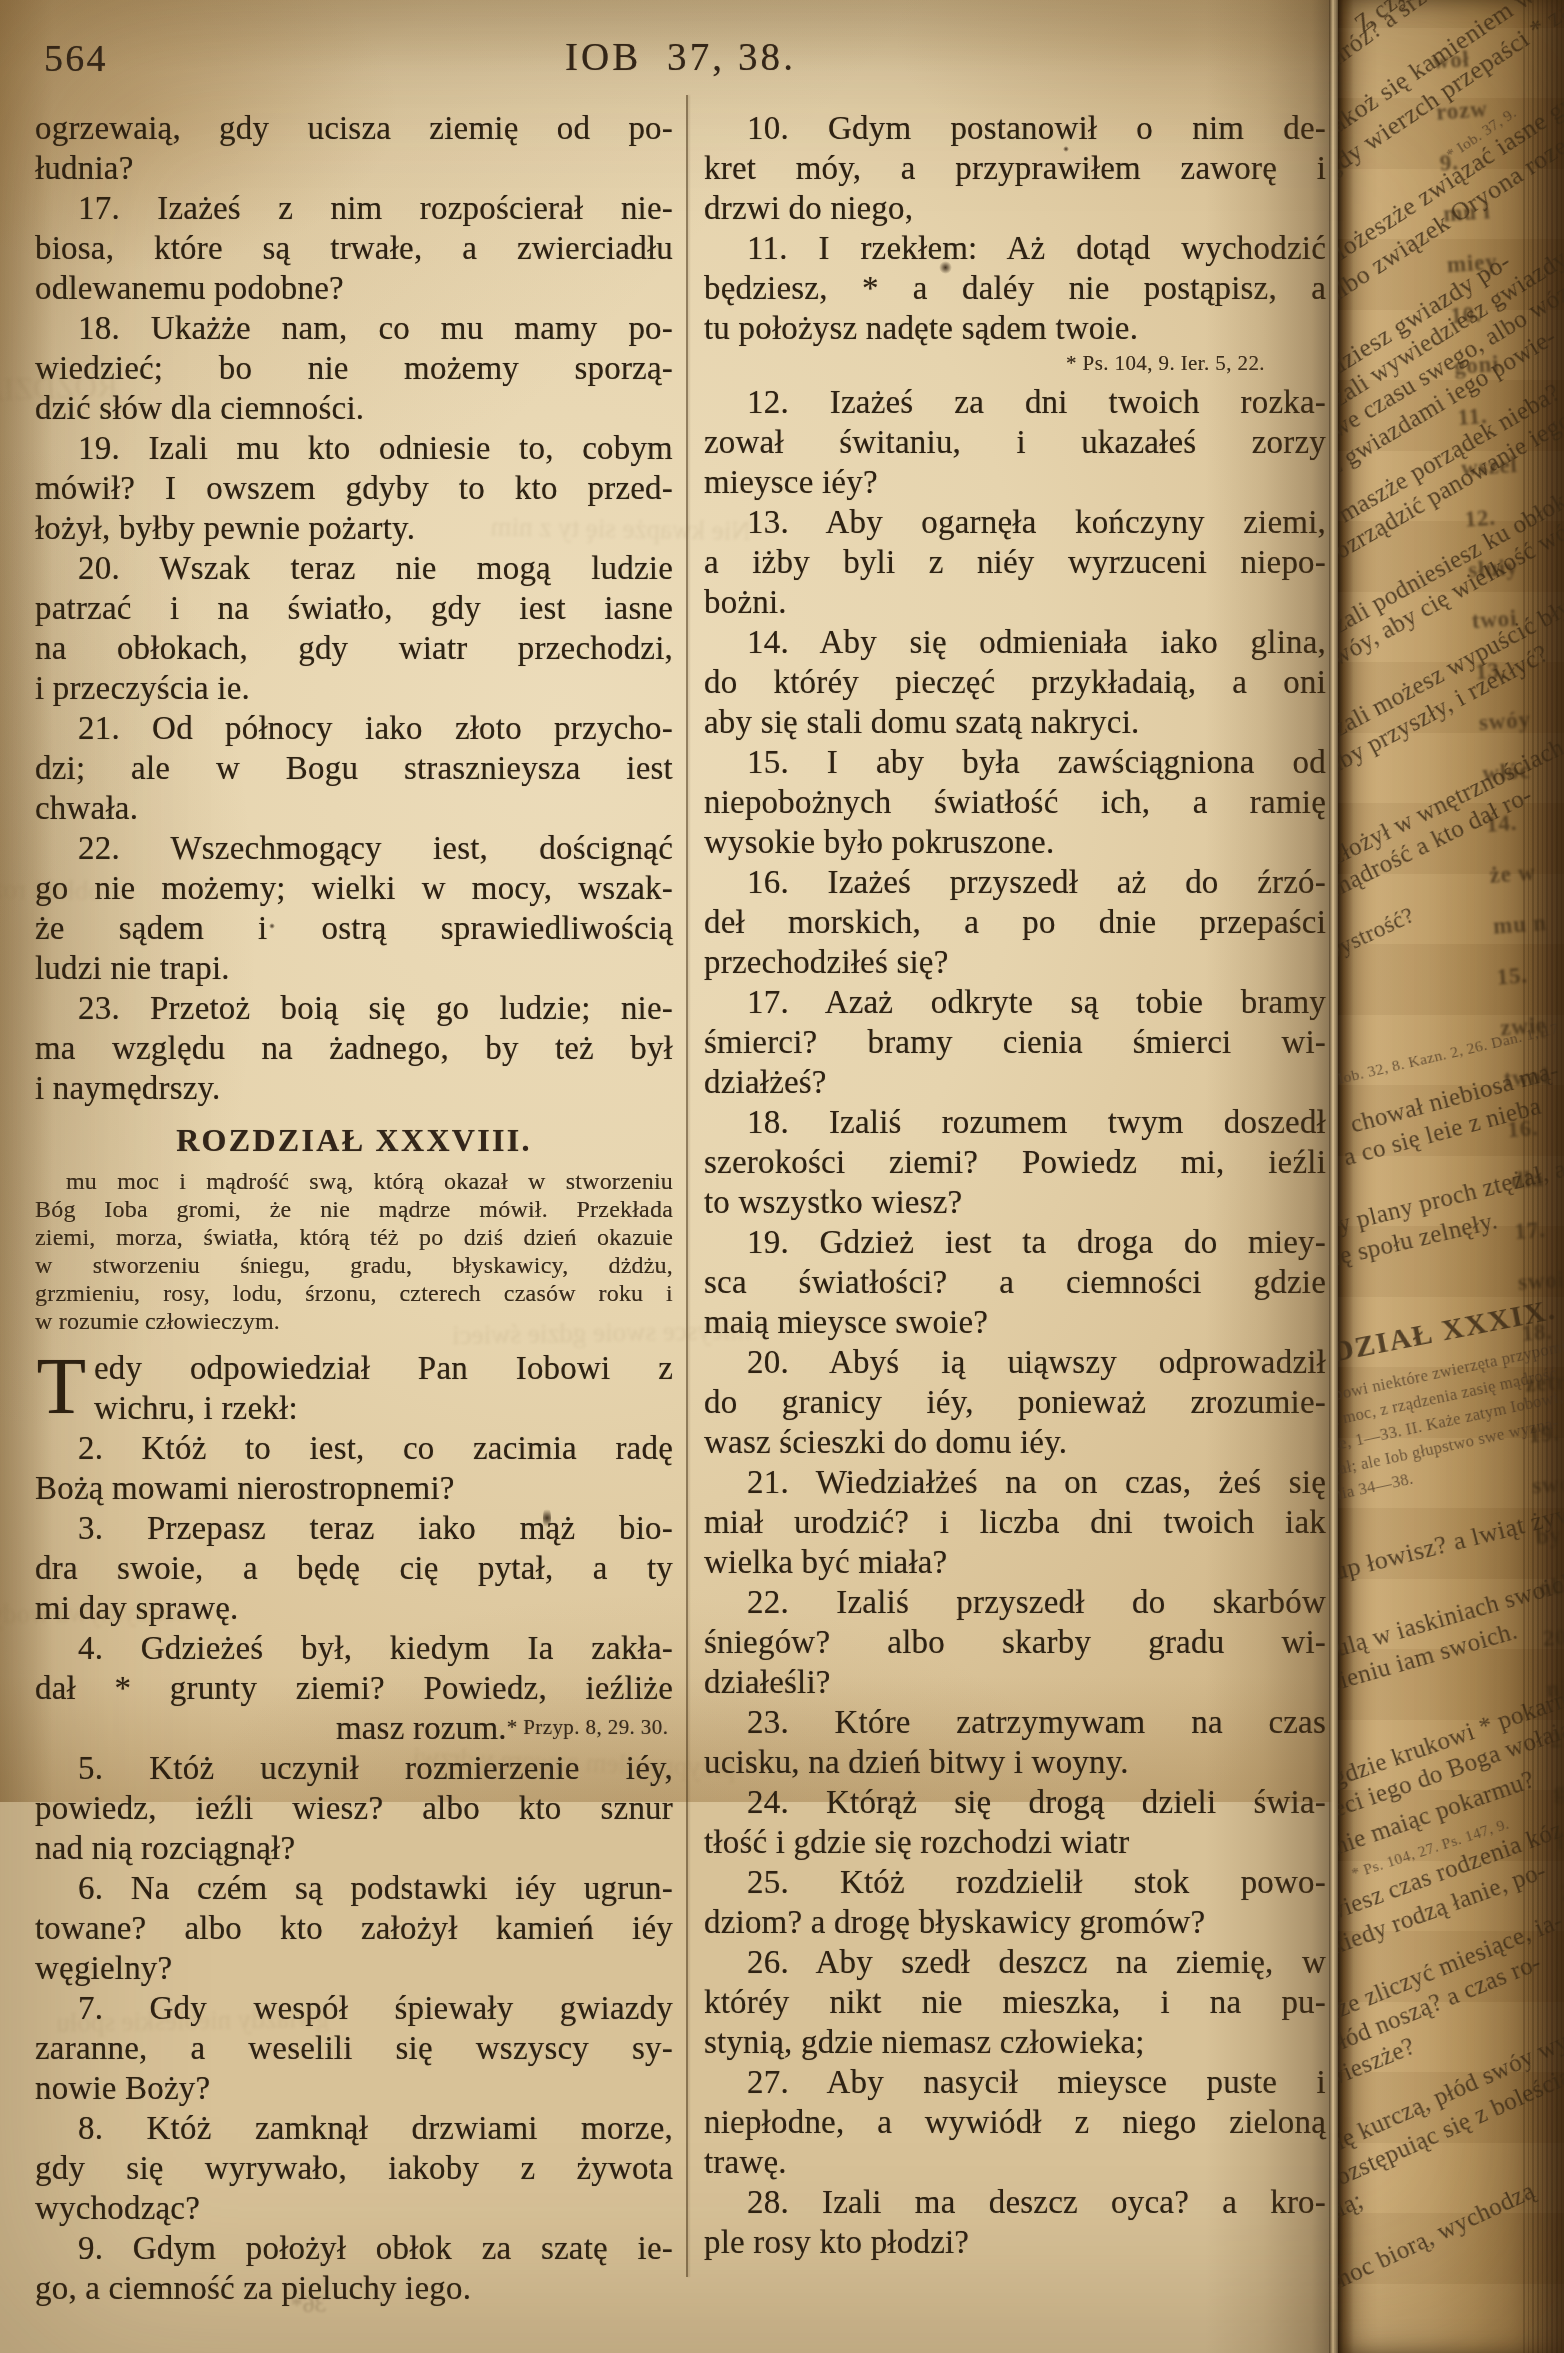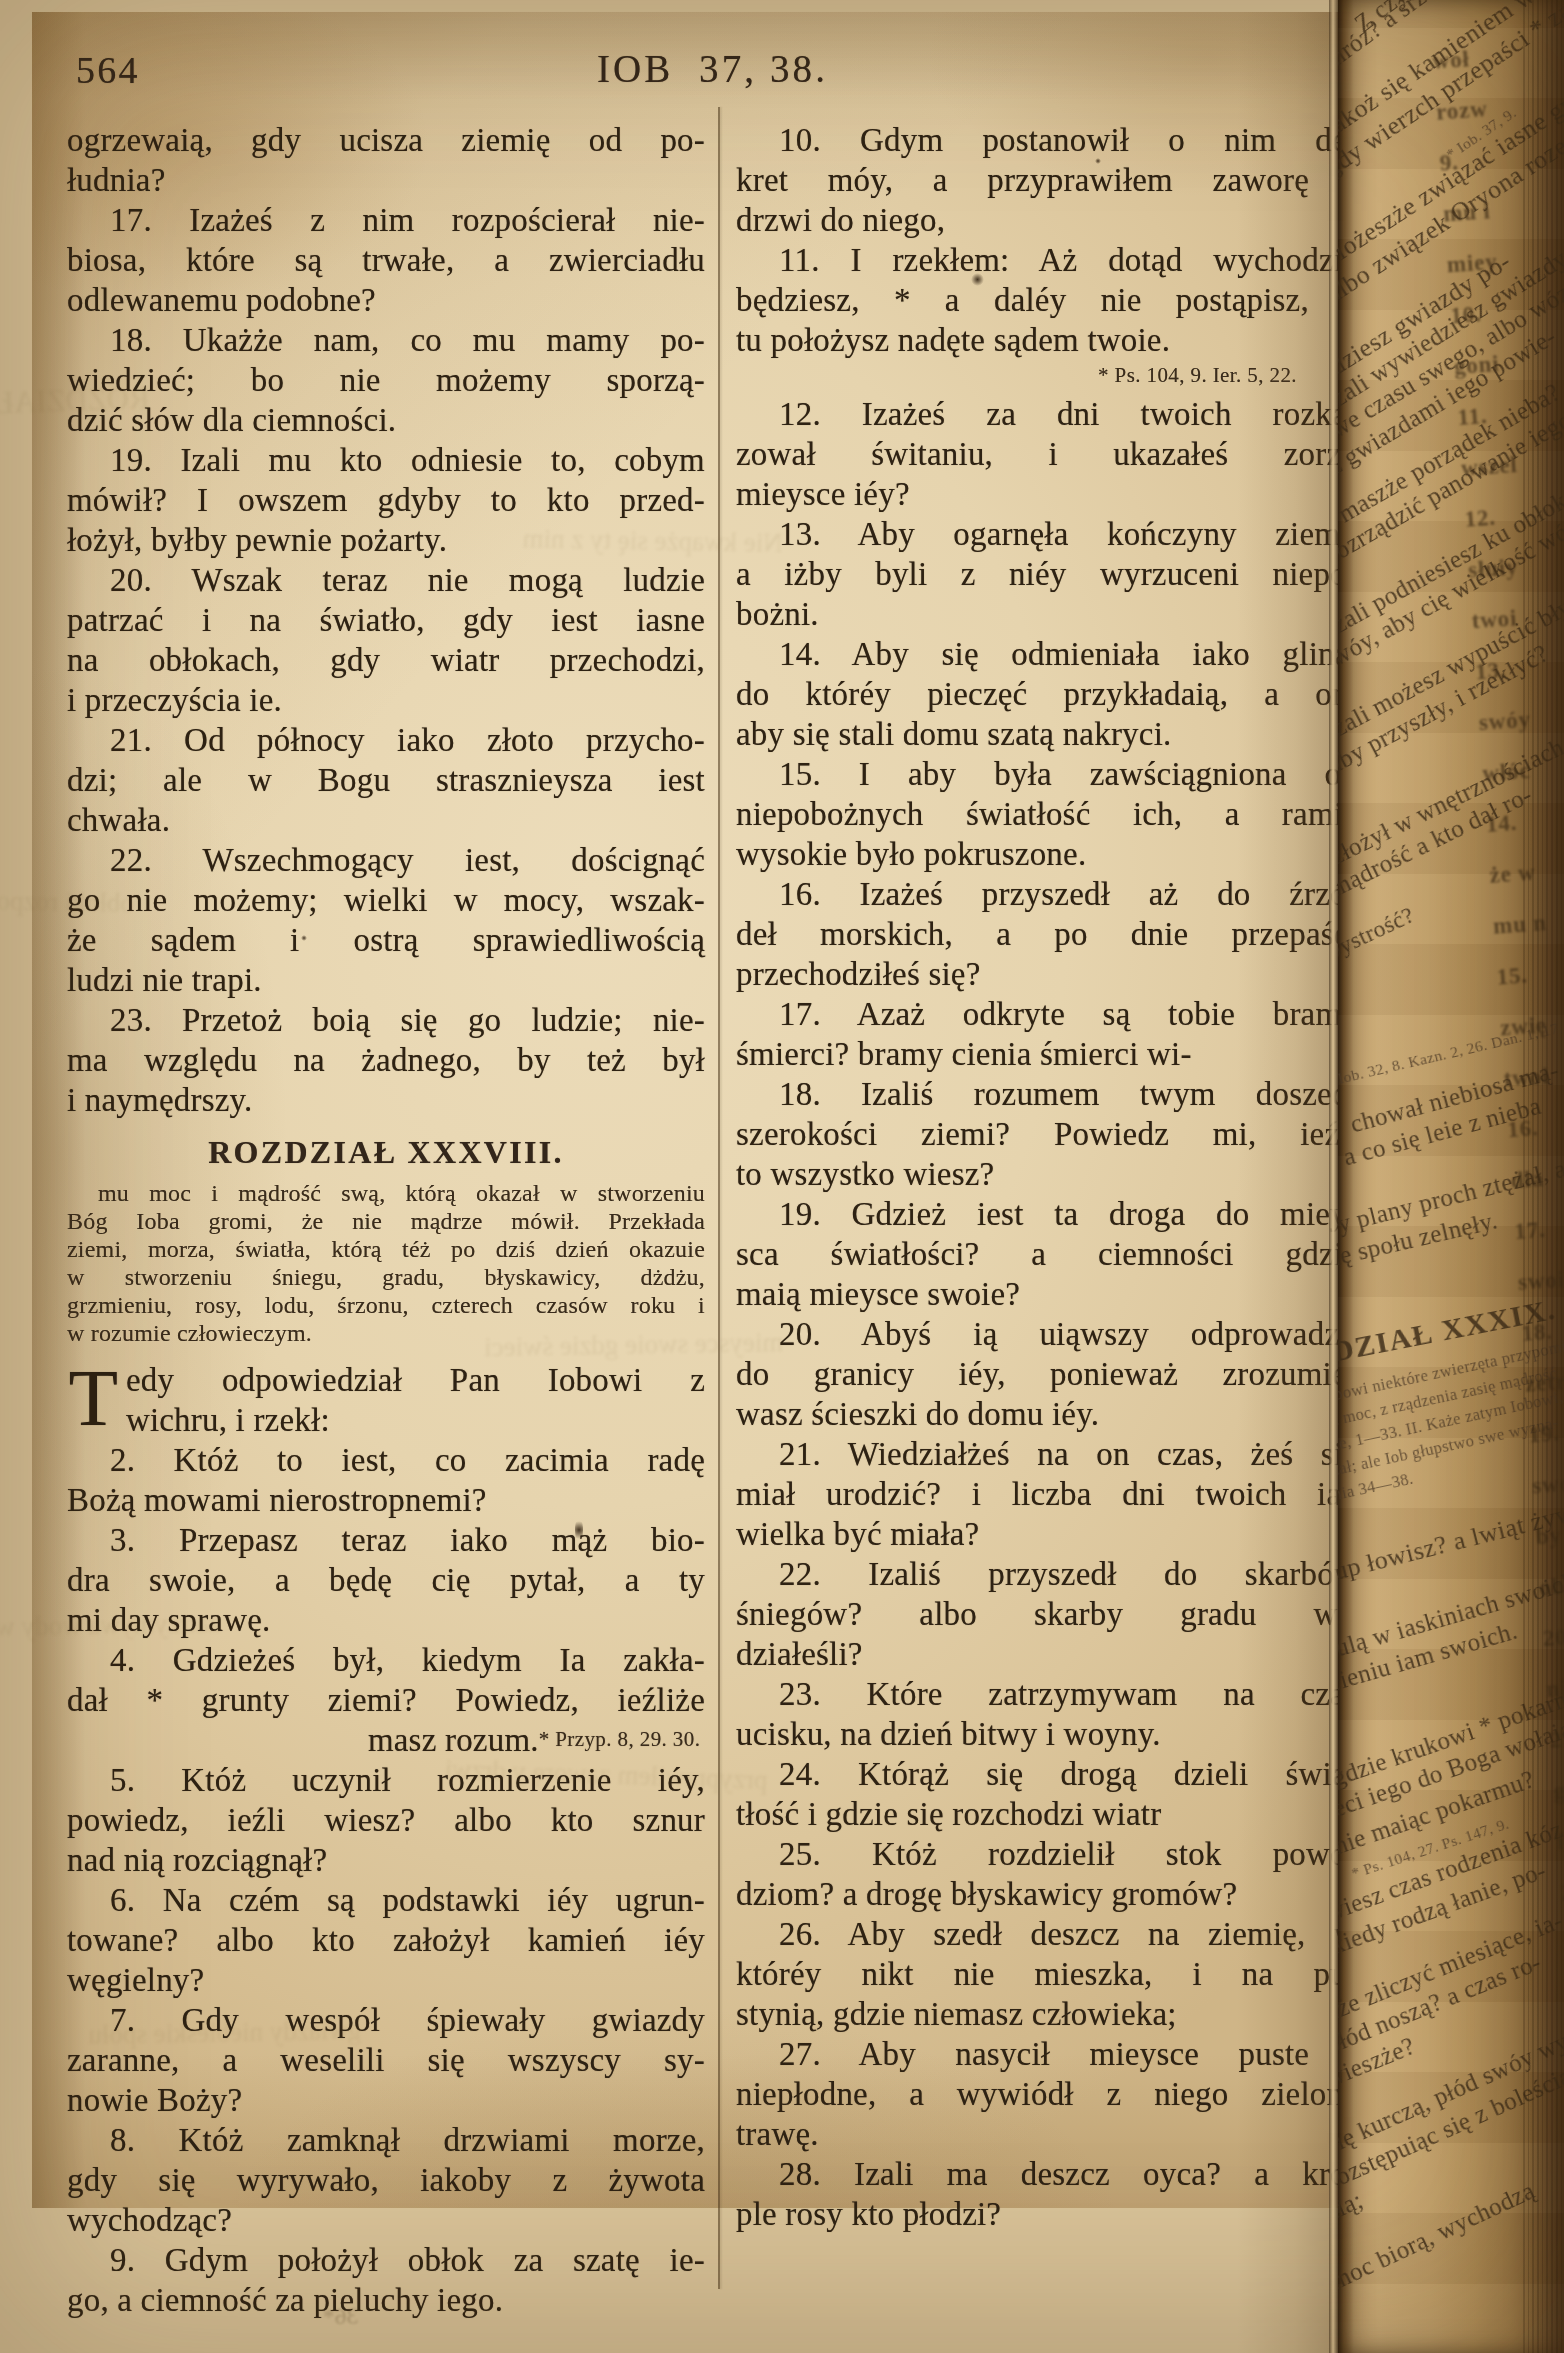--- a/index.html
+++ b/index.html
@@ -3,28 +3,27 @@
 <meta charset="utf-8">
 <style>
   html,body{margin:0;padding:0;background:#5a4528;}
   .screenshot{
     position:relative;width:1565px;height:2354px;overflow:hidden;
     font-family:"Liberation Serif","DejaVu Serif",serif;
     background:#d8c298;
   }
   
   .main-page{
-    position:absolute;left:0;top:12px;width:1335px;height:2196px;
+    position:absolute;left:0;top:0;width:1335px;height:1802px;
     background:
       linear-gradient(135deg, rgba(146,108,56,.42) 0%, rgba(146,108,56,.12) 14%, rgba(146,108,56,0) 30%),
       linear-gradient(90deg, rgba(120,88,44,.42) 0%, rgba(120,88,44,0) 4%),
       linear-gradient(0deg, rgba(150,115,65,.30) 0%, rgba(150,115,65,0) 7%),
       linear-gradient(180deg, rgba(130,98,50,.22) 0%, rgba(130,98,50,0) 4%),
       radial-gradient(1056px 1369px at 42% 40%, #ecdcba 0%, #e6d4ae 45%, #dcc69c 72%, #cfb587 100%);
-    margin-left: 32px;
   }
   .main-page::before{ 
     content:"";position:absolute;inset:0;pointer-events:none;
     background:
       radial-gradient(407px 250px at 10% 6%, rgba(150,110,55,.25), transparent 65%),
       radial-gradient(329px 704px at 2% 52%, rgba(130,95,45,.20), transparent 70%),
       radial-gradient(704px 376px at 48% 102%, rgba(135,100,50,.20), transparent 65%),
       radial-gradient(469px 235px at 88% 2%, rgba(140,102,50,.18), transparent 60%);
   }
   .page-number{
@@ -271,20 +270,21 @@
             <div class="line">wysokie było pokruszone.</div>
           </div>
           <div class="verse">
             <div class="line">16. Izażeś przyszedł aż do źrzó-</div>
             <div class="line">deł morskich, a po dnie przepaści</div>
             <div class="line">przechodziłeś się?</div>
           </div>
           <div class="verse">
             <div class="line">17. Azaż odkryte są tobie bramy</div>
             <div class="line">śmierci? bramy cienia śmierci wi-</div>
+            <div class="line">działżeś?</div>
           </div>
           <div class="verse">
             <div class="line">18. Izaliś rozumem twym doszedł</div>
             <div class="line">szerokości ziemi?  Powiedz mi, ieźli</div>
             <div class="line">to wszystko wiesz?</div>
           </div>
           <div class="verse">
             <div class="line">19. Gdzież iest ta droga do miey-</div>
             <div class="line">sca światłości? a ciemności gdzie</div>
             <div class="line">maią mieysce swoie?</div>

